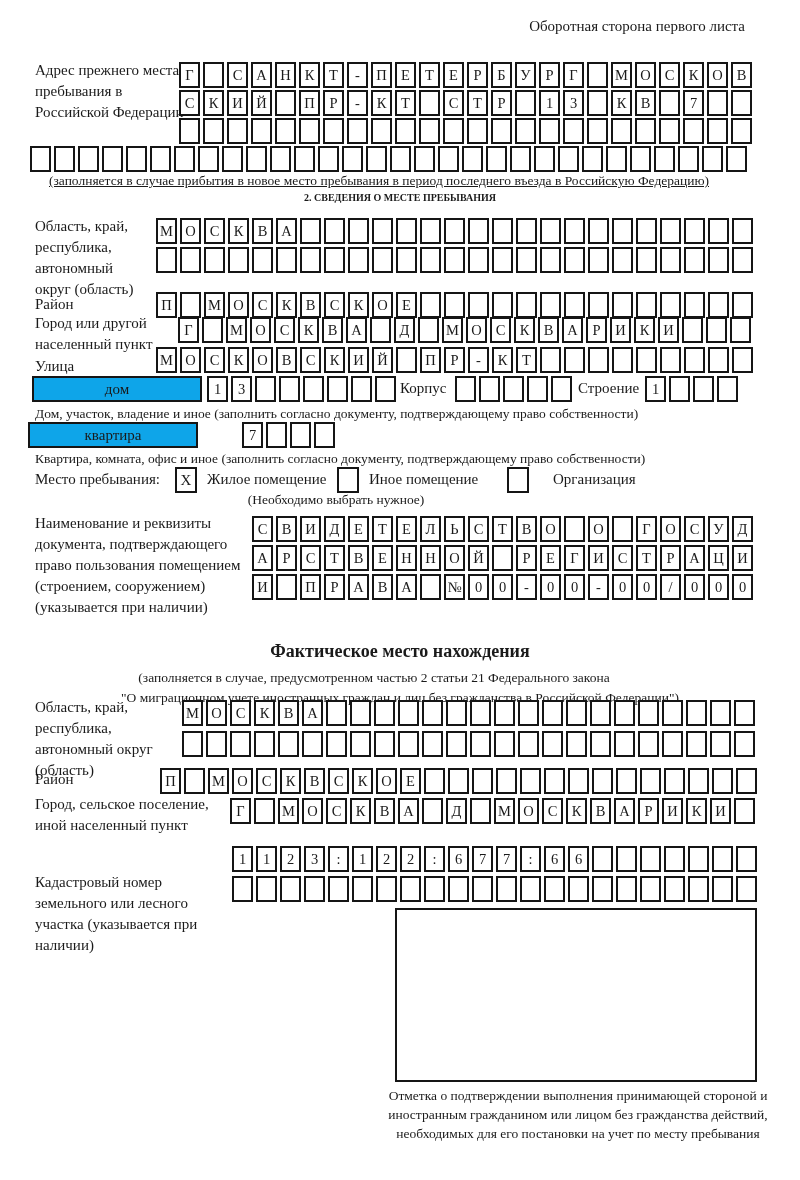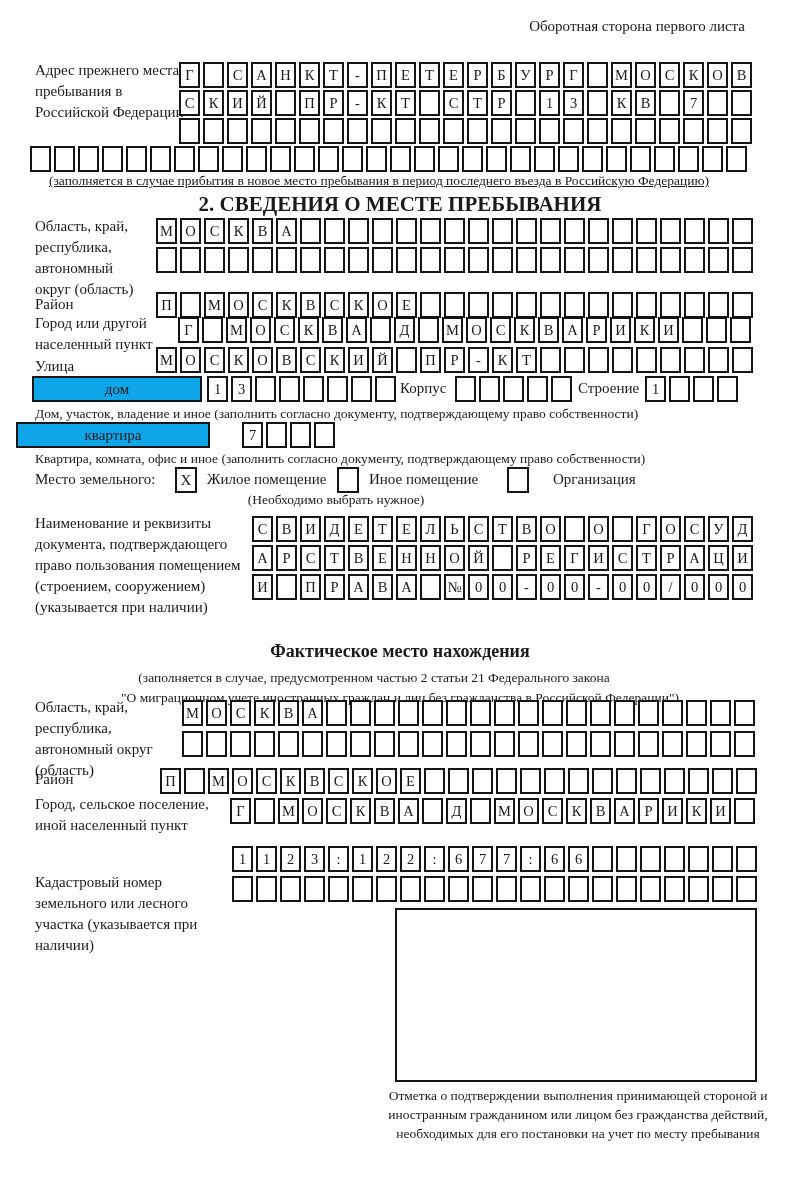--- a/index.html
+++ b/index.html
@@ -5,21 +5,21 @@
   html,body{margin:0;padding:0;background:#fff;}
   .page{
     position:relative;width:800px;height:1180px;background:#ffffff;
     font-family:"Liberation Serif","DejaVu Serif",serif;color:#1a1a1a;overflow:hidden;
   }
   .abs{position:absolute;}
   .hdr{font-size:15px;}
   .lbl{font-size:15px;line-height:21px;}
   .note{font-size:13.5px;line-height:19px;}
   .center{text-align:center;}
-  .sect-title{font-size:21px;font-weight:bold;text-align:center;width:800px;left:0;}
+  .sect-title{font-size:10px;font-weight:bold;text-align:center;width:800px;left:0;}
   .cellrow{display:flex;gap:3px;}
   .cell{
     box-sizing:border-box;flex:0 0 21px;width:21px;height:26px;border:2px solid #151515;
     display:flex;align-items:center;justify-content:center;
     font-size:14.5px;line-height:1;background:#fff;
   }
   .widebox{
     box-sizing:border-box;height:26px;border:2px solid #151515;background:#0ea5e9;
     display:flex;align-items:center;justify-content:center;font-size:15px;
   }
@@ -314,30 +314,30 @@
     </div>
   <div class="abs lbl" style="left:578px;top:378px;">Строение</div>
   <div class="abs cellrow" style="left:645px;top:376px;">
       <span class="cell">1</span>
       <span class="cell"></span>
       <span class="cell"></span>
       <span class="cell"></span>
     </div>
   <div class="abs note" style="left:35px;top:404px;width:760px;">Дом, участок, владение и иное (заполнить согласно документу, подтверждающему право собственности)</div>
 
-  <div class="abs widebox" style="left:16px;top:422px;width:194px;">квартира</div>
+  <div class="abs widebox" style="left:28px;top:422px;width:170px;">квартира</div>
   <div class="abs cellrow" style="left:242px;top:422px;">
       <span class="cell">7</span>
       <span class="cell"></span>
       <span class="cell"></span>
       <span class="cell"></span>
     </div>
   <div class="abs note" style="left:35px;top:449px;width:760px;">Квартира, комната, офис и иное (заполнить согласно документу, подтверждающему право собственности)</div>
 
-  <div class="abs lbl" style="left:35px;top:469px;">Место земельного:</div>
+  <div class="abs lbl" style="left:35px;top:469px;">Место пребывания:</div>
   <span class="abs checkbox" style="left:175px;top:467px;">X</span>
   <div class="abs lbl" style="left:207px;top:469px;">Жилое помещение</div>
   <span class="abs checkbox" style="left:337px;top:467px;"></span>
   <div class="abs lbl" style="left:369px;top:469px;">Иное помещение</div>
   <span class="abs checkbox" style="left:507px;top:467px;"></span>
   <div class="abs lbl" style="left:553px;top:469px;">Организация</div>
   <div class="abs note center" style="left:136px;top:490px;width:400px;">(Необходимо выбрать нужное)</div>
 
   <div class="abs lbl" style="left:35px;top:513px;width:215px;">Наименование и реквизиты документа, подтверждающего право пользования помещением (строением, сооружением) (указывается при наличии)</div>
   <div class="abs cellrow" style="left:252px;top:516px;">

